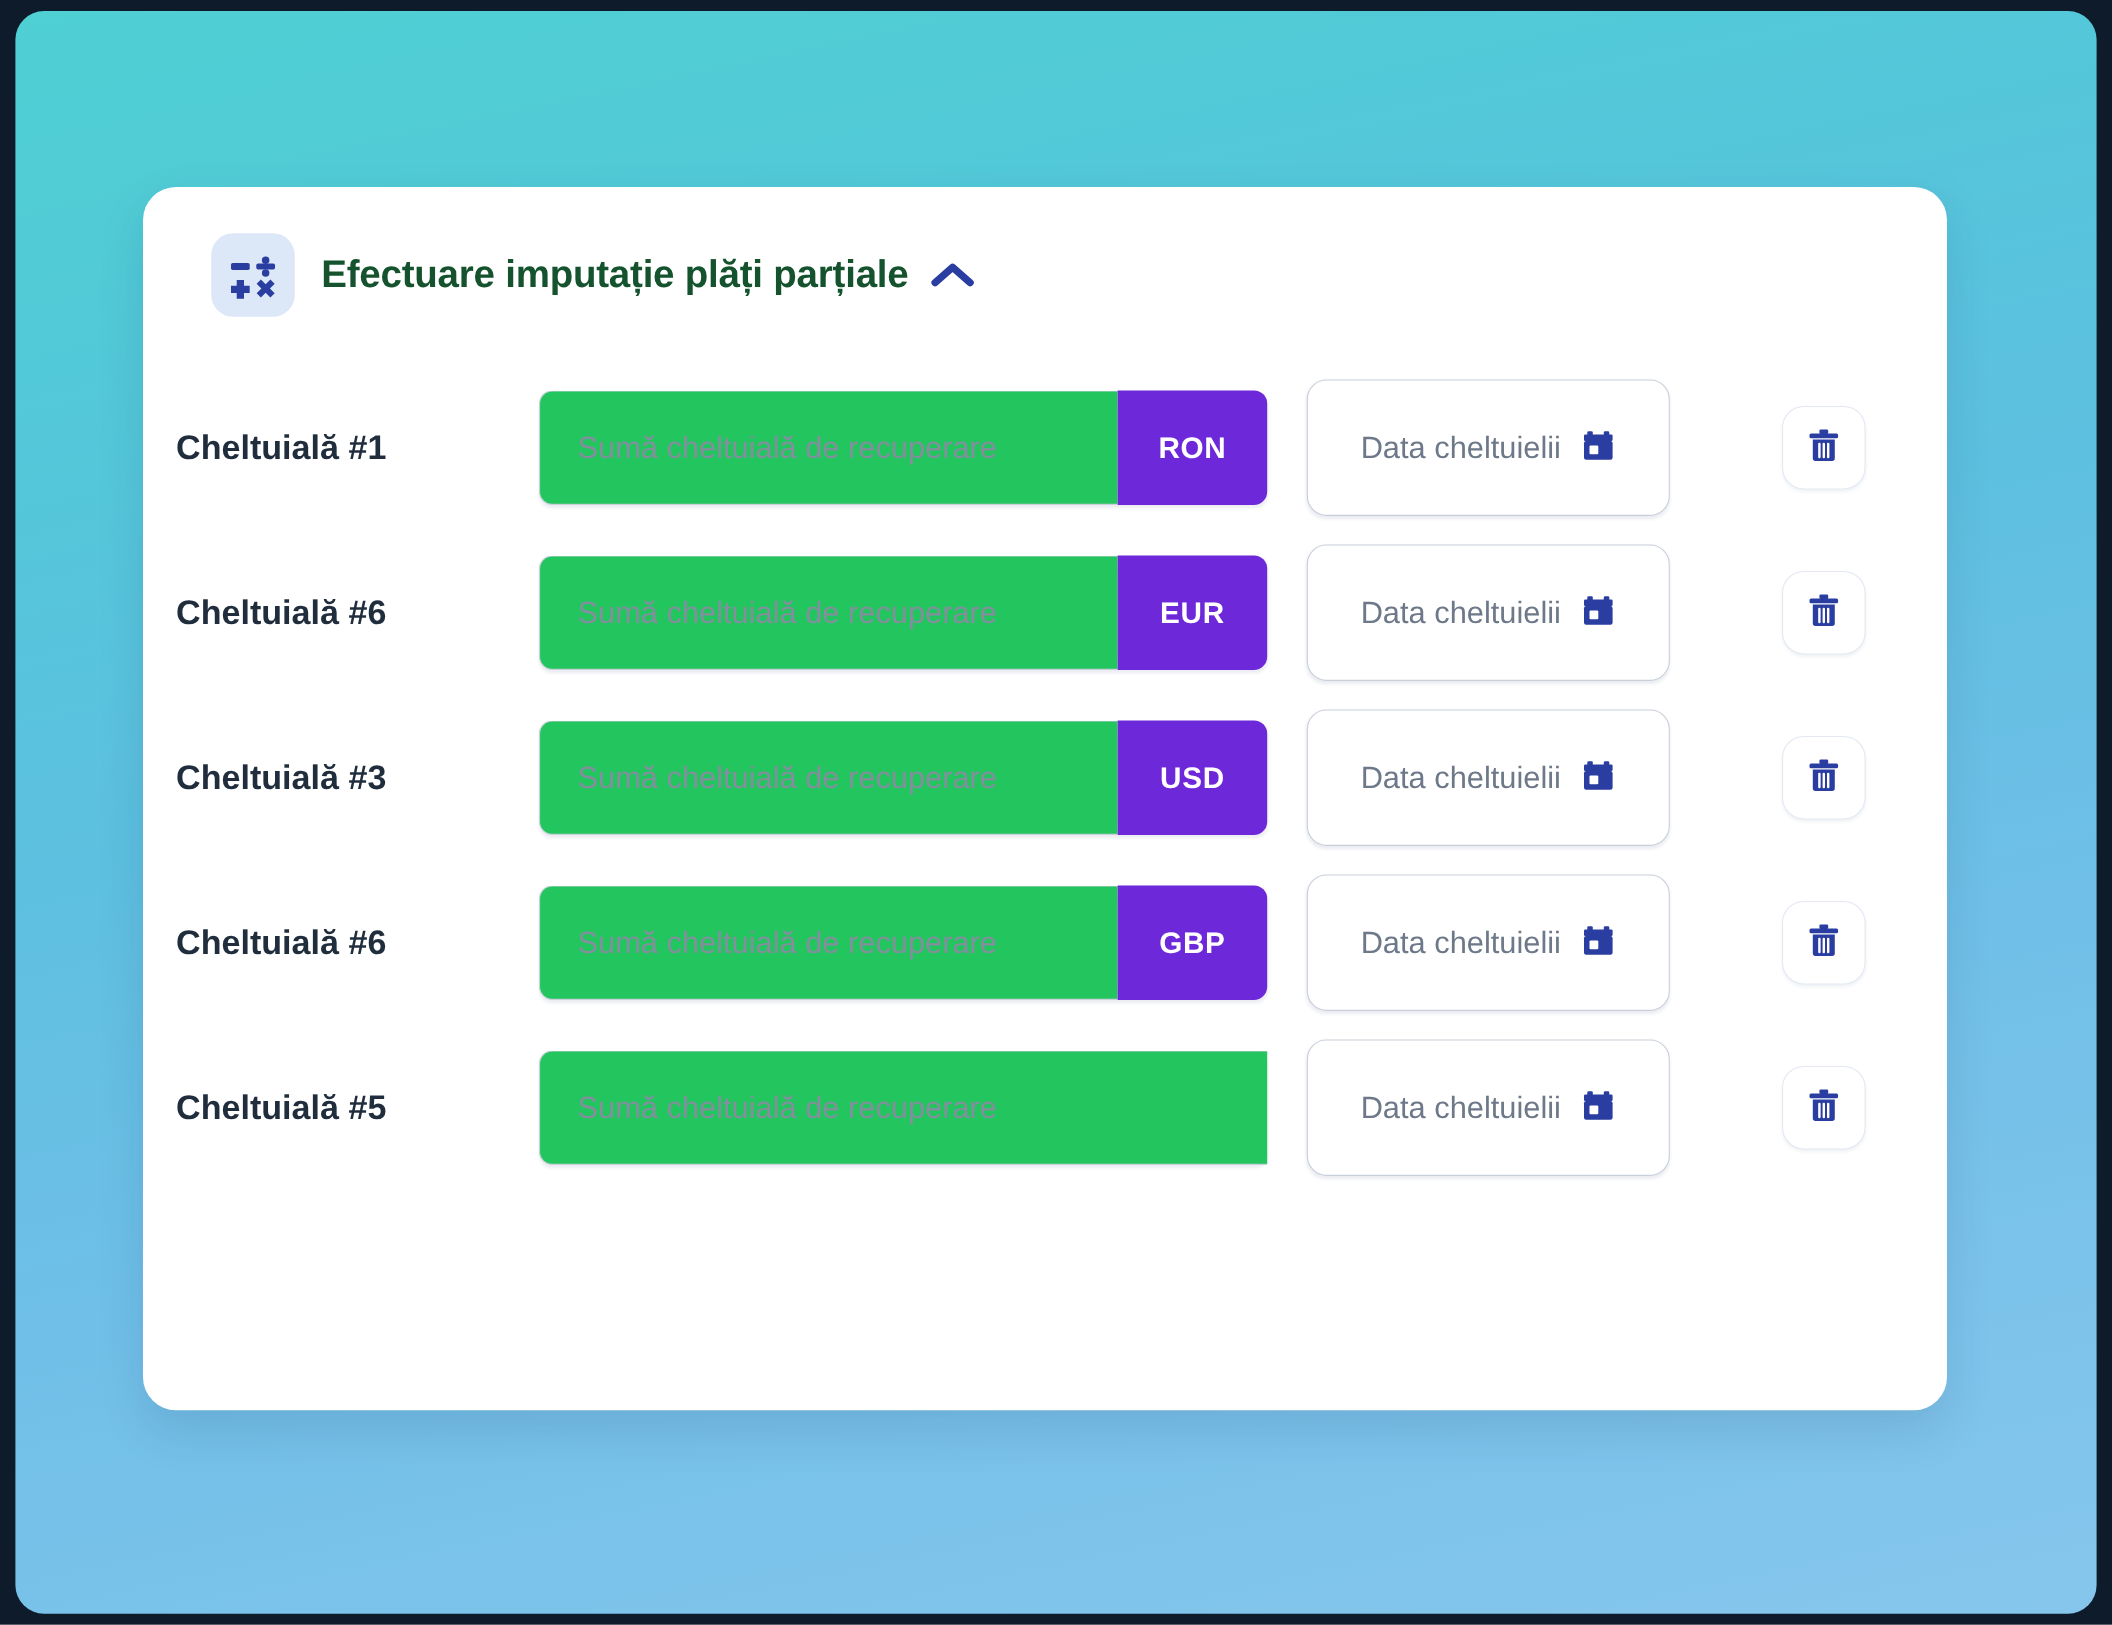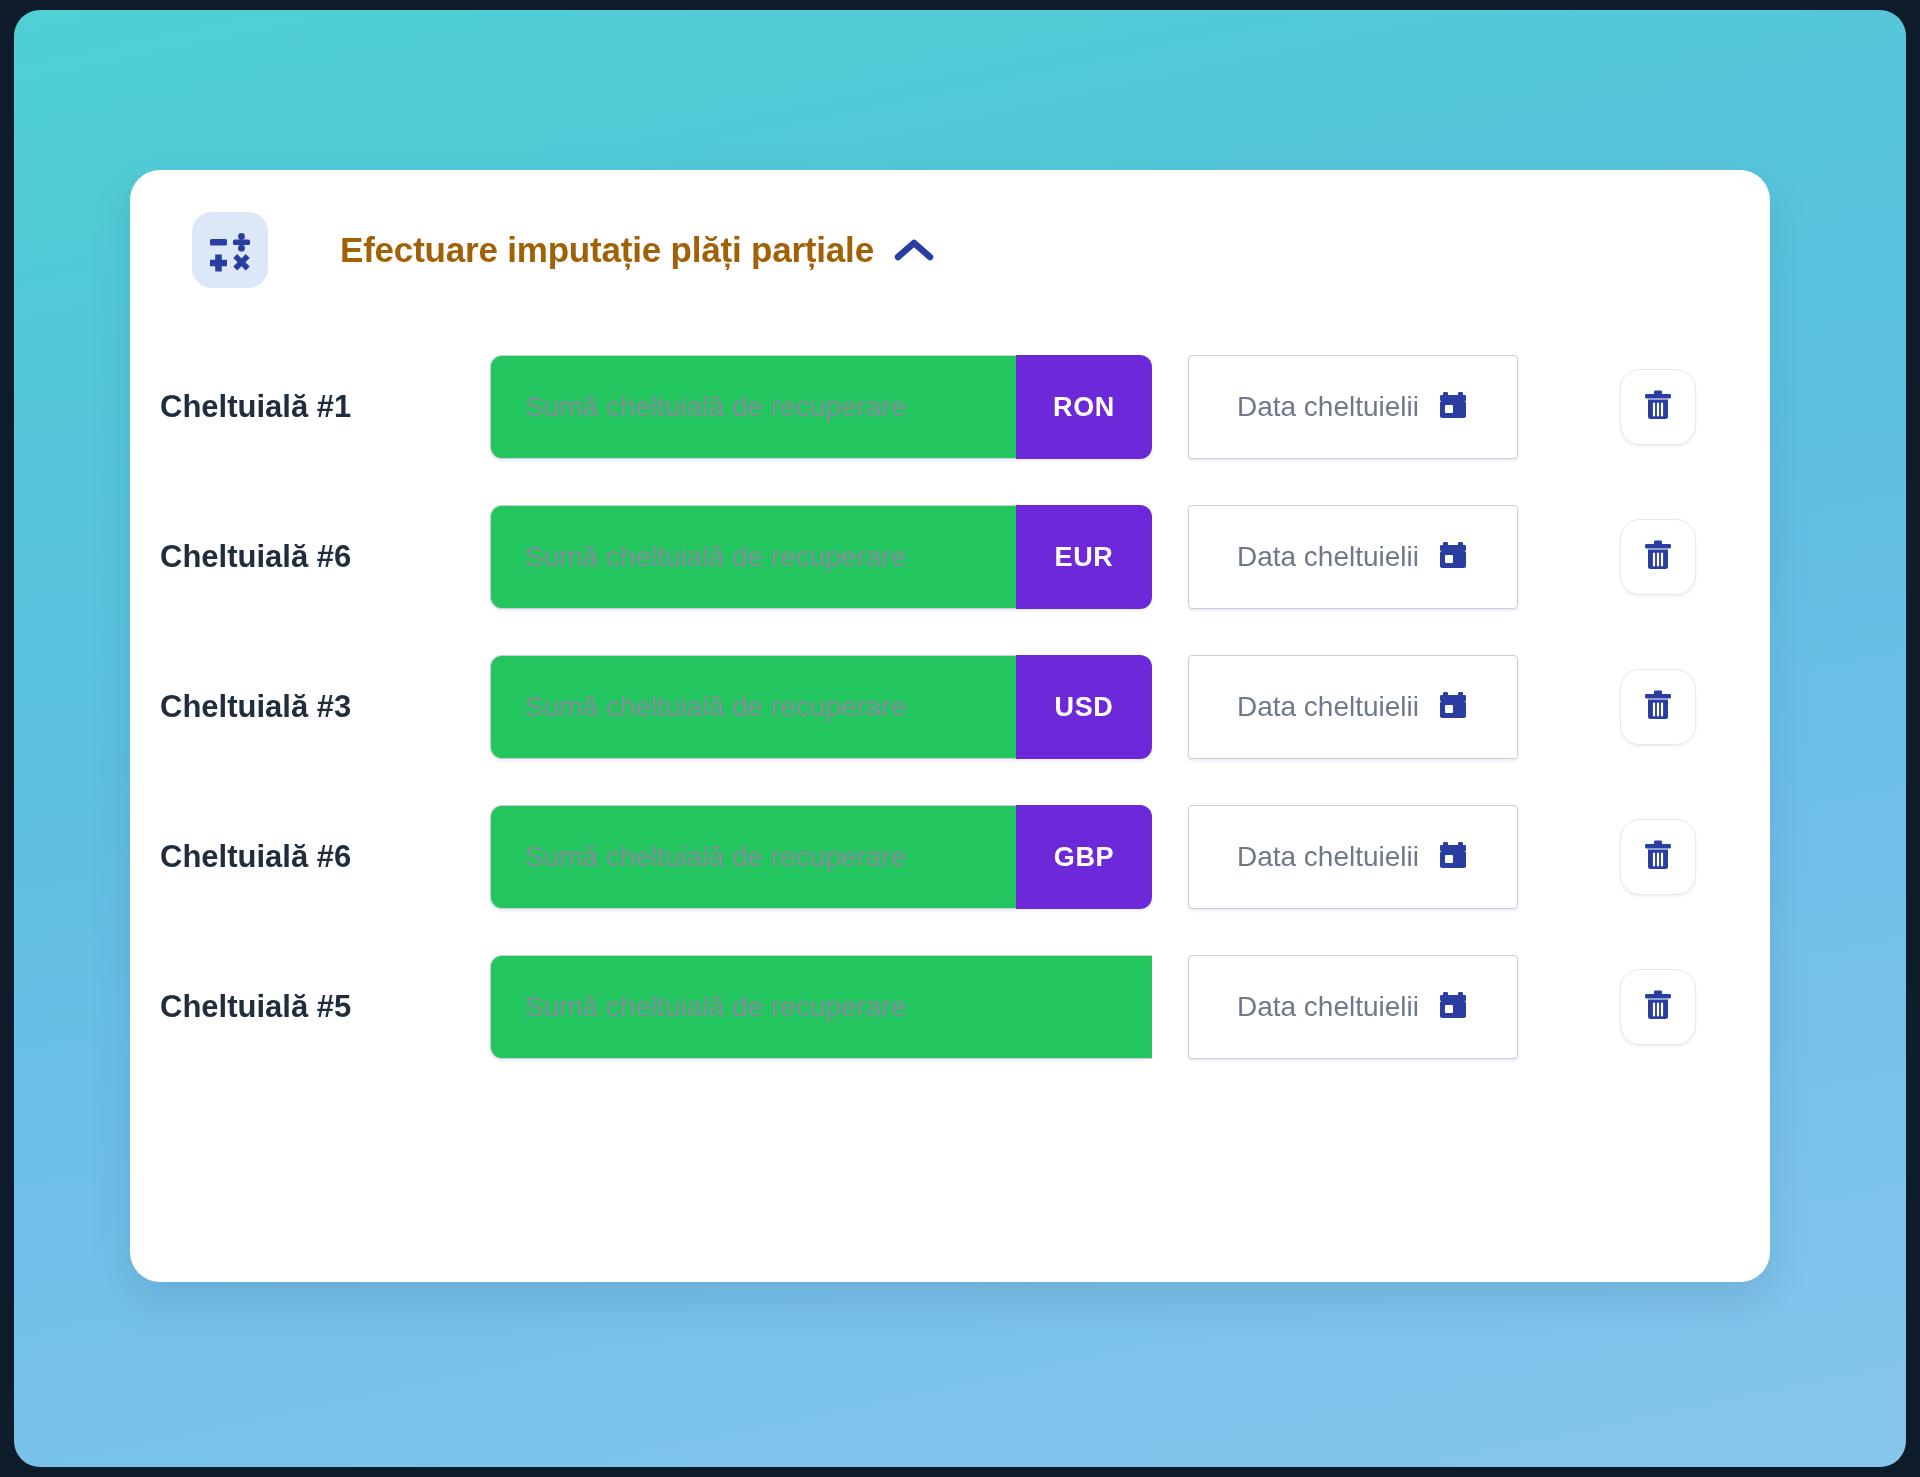--- a/index.html
+++ b/index.html
@@ -66,24 +66,23 @@
 
   .header-title-wrap {
     display: flex;
     align-items: center;
     gap: 20px;
   }
 
   .card-title {
     font-size: 35px;
     font-weight: bold;
-    color: #a16207;
+    color: #14532d;
     letter-spacing: -0.2px;
     white-space: nowrap;
-    margin-left: 48px;
   }
 
   .chevron-up {
     display: block;
     margin-top: 4px;
   }
 
   
   .toggle-row {
     display: flex;
@@ -184,24 +183,24 @@
     display: flex;
     align-items: center;
     justify-content: center;
   }
 
   .spacer-a { width: 36px; flex: none; }
 
   
   .date-field {
     width: 330px;
-    height: 104px;
+    height: 124px;
     flex: none;
     border: 1.5px solid #c9cfda;
-    border-radius: 4px;
+    border-radius: 18px;
     background: #ffffff;
     display: flex;
     align-items: center;
     justify-content: center;
     gap: 18px;
     box-shadow: 0 2px 3px rgba(45, 70, 120, 0.10);
     cursor: pointer;
   }
 
   .date-placeholder {

